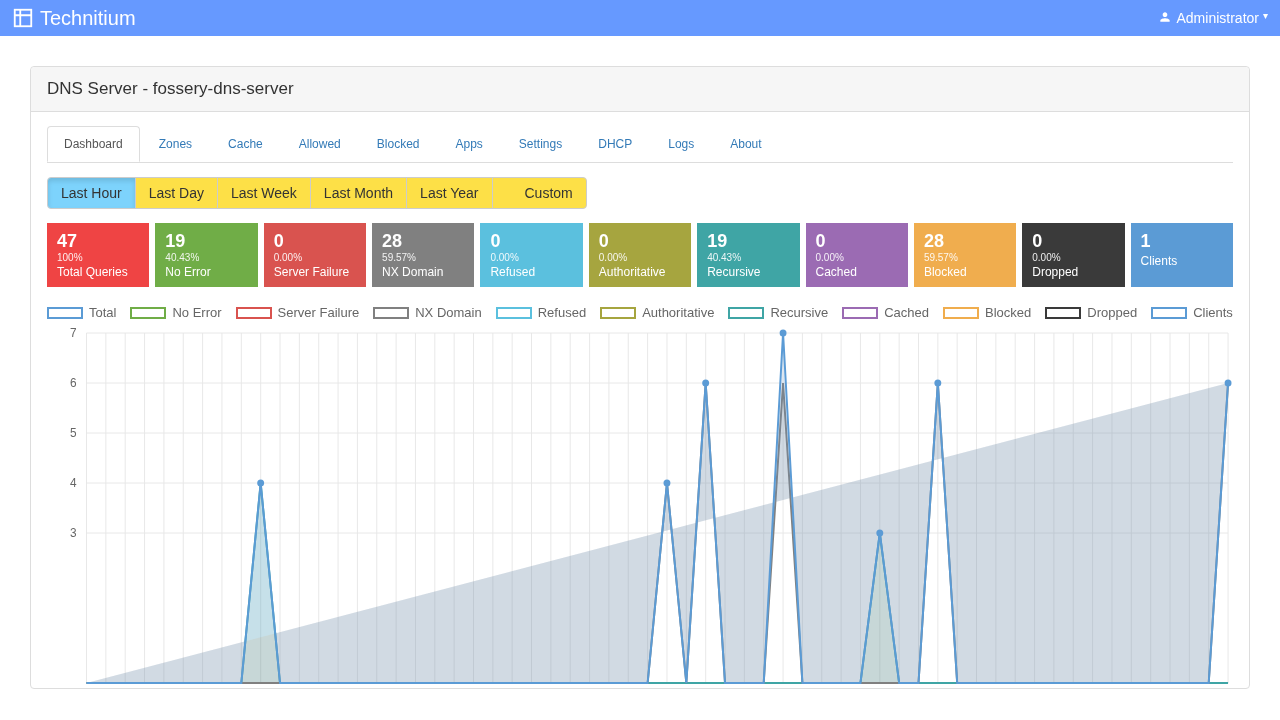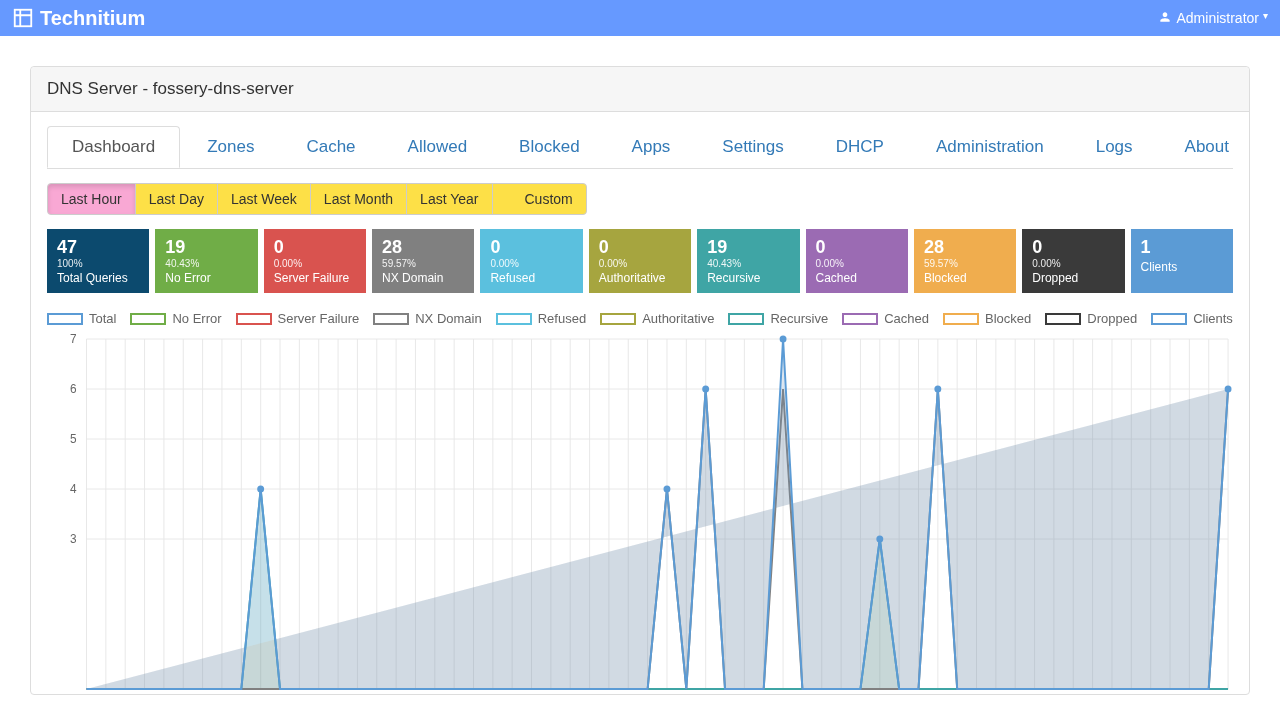--- a/index.html
+++ b/index.html
@@ -1,34 +1,34 @@
 <!DOCTYPE html>
 <html><head>
 <meta charset="utf-8">
 <style>
 * { margin: 0; padding: 0; box-sizing: border-box; }
 body { font-family: -apple-system, BlinkMacSystemFont, "Segoe UI", Helvetica, Arial, sans-serif; background: #fff; color: #333; }
 .navbar { background: #6699ff; height: 36px; display: flex; align-items: center; justify-content: space-between; padding: 0 12px; color: #fff; }
-.brand { display: flex; align-items: center; font-size: 20px; font-weight: 700; }
+.brand { display: flex; align-items: center; font-size: 20px; font-weight: 400; }
 .brand svg { width: 22px; height: 22px; margin-right: 6px; }
 .user-menu { display: flex; align-items: flex-start; font-size: 14px; cursor: pointer; }
 .user-menu svg { width: 14px; height: 14px; margin-right: 5px; }
 .caret { margin-left: 4px; font-size: 10px; }
 .panel { margin: 30px; border: 1px solid #ddd; border-radius: 4px; }
 .panel-heading { background: #f6f6f6; padding: 12px 16px; border-bottom: 1px solid #ddd; font-size: 17px; color: #333; border-radius: 4px 4px 0 0; }
 .panel-body { padding: 14px 16px 0 16px; }
 .nav-tabs { list-style: none; display: flex; border-bottom: 1px solid #ddd; margin-bottom: 14px; }
 .nav-tabs li { margin-right: 2px; }
-.nav-tabs a { display: block; padding: 10px 24px; color: #337ab7; text-decoration: none; border: 1px solid transparent; border-radius: 4px 4px 0 0; font-size: 17px; cursor: pointer; }
+.nav-tabs a { display: block; padding: 10px 16px; color: #337ab7; text-decoration: none; border: 1px solid transparent; border-radius: 4px 4px 0 0; font-size: 12px; cursor: pointer; }
 .nav-tabs li.active a { color: #555; border: 1px solid #ddd; border-bottom-color: #fff; background: #fff; margin-bottom: -1px; }
 .btn-group { display: inline-flex; margin-bottom: 14px; }
 .btn-group .btn { padding: 7px 13px; font-size: 14px; background: #fde047; border: 1px solid #ccc; margin-left: -1px; color: #333; cursor: pointer; }
 .btn-group .btn:first-child { border-radius: 4px 0 0 4px; margin-left: 0; }
 .btn-group .btn:last-child { border-radius: 0 4px 4px 0; padding-left: 32px; }
-.btn-group .btn.active { background: #f9a8d4; box-shadow: inset 0 3px 5px rgba(0,0,0,.125); }
+.btn-group .btn.active { background: #7dd3fc; box-shadow: inset 0 3px 5px rgba(0,0,0,.125); }
 .stats-row { display: flex; gap: 6px; margin-bottom: 18px; }
 .stat { flex: 1; padding: 8px 10px; color: #fff; min-height: 62px; }
 .stat .num { font-size: 18px; font-weight: 700; }
 .stat .pct { font-size: 10px; opacity: .9; }
 .stat .lbl { font-size: 12px; margin-top: 2px; }
 .chart-wrap { position: relative; }
 .legend { display: flex; flex-wrap: wrap; justify-content: space-between; gap: 14px; font-size: 13px; color: #666; margin-bottom: 8px; }
 .legend .item { display: flex; align-items: center; }
 .legend .swatch { width: 36px; height: 12px; border: 2px solid; background: #fff; margin-right: 6px; }
 .chart-svg { width: 100%; height: 360px; display: block; }
@@ -77,39 +77,36 @@
         <li>
           <a>Apps</a>
         </li>
         <li>
           <a>Settings</a>
         </li>
         <li>
           <a>DHCP</a>
         </li>
         <li>
-          <a>Administration</a>
-        </li>
-        <li>
           <a>Logs</a>
         </li>
         <li>
           <a>About</a>
         </li>
       </ul>
     <div class="btn-group" id="ranges">
         <button class="btn active">Last Hour</button>
         <button class="btn">Last Day</button>
         <button class="btn">Last Week</button>
         <button class="btn">Last Month</button>
         <button class="btn">Last Year</button>
         <button class="btn">Custom</button>
       </div>
     <div class="stats-row" id="stats">
-        <div class="stat" style="background: #0c4a6e;">
+        <div class="stat" style="background: #ef4444;">
           <div class="num">47</div>
           <div class="pct">100%</div>
           <div class="lbl">Total Queries</div>
         </div>
         <div class="stat" style="background: rgb(112, 173, 71);">
           <div class="num">19</div>
           <div class="pct">40.43%</div>
           <div class="lbl">No Error</div>
         </div>
         <div class="stat" style="background: rgb(217, 83, 79);">

